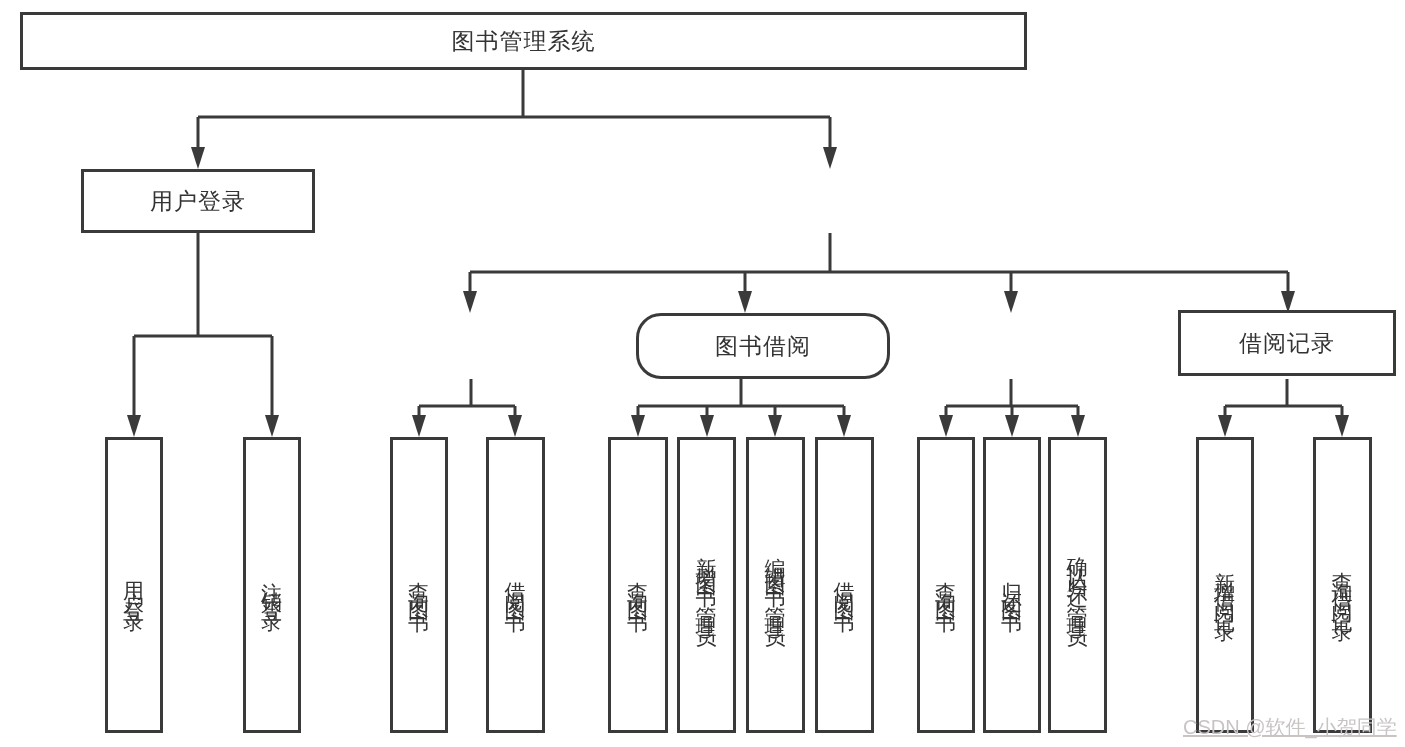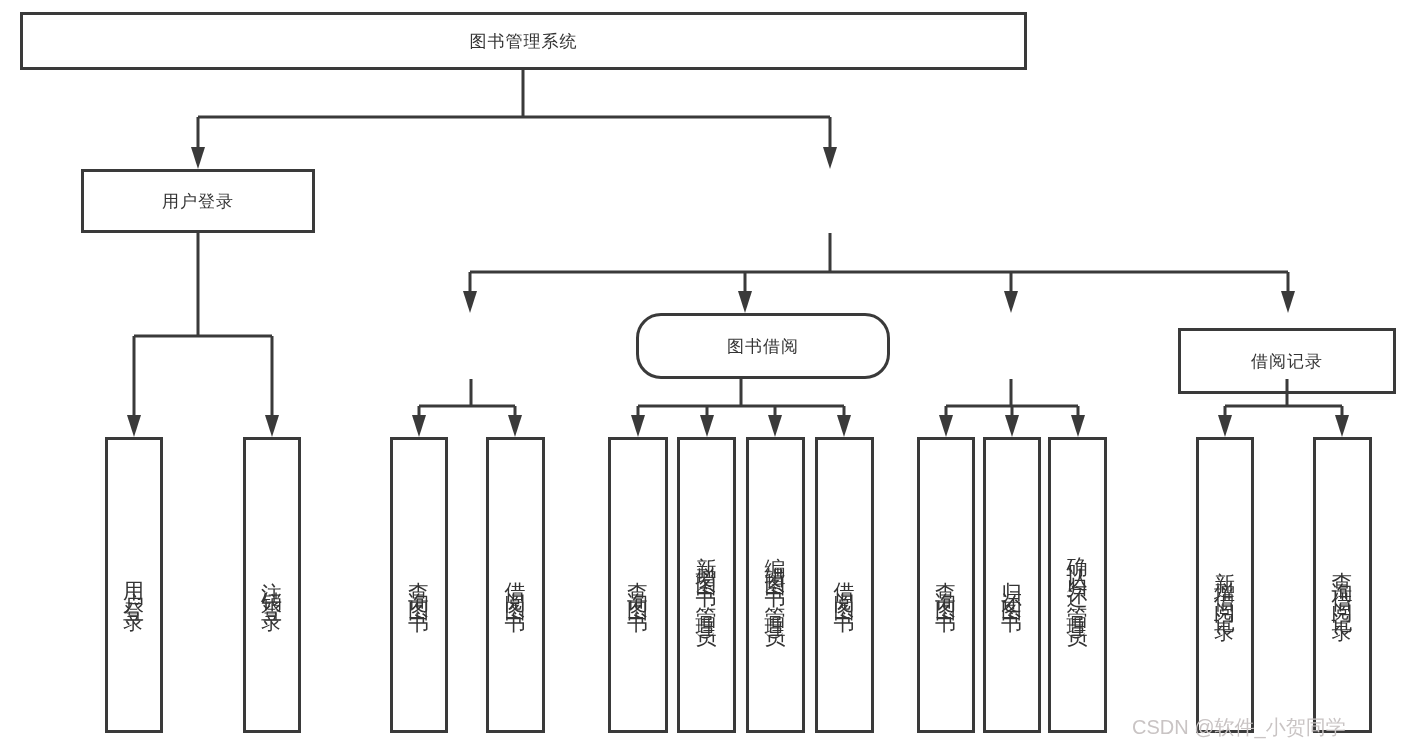--- a/index.html
+++ b/index.html
@@ -16,21 +16,21 @@
     overflow:hidden;
   }
   .node{
     position:absolute;
     box-sizing:border-box;
     border:3px solid var(--line);
     background:#ffffff;
     display:flex;
     align-items:center;
     justify-content:center;
-    font-size:17px;
+    font-size:23px;
     letter-spacing:1px;
     color:var(--text);
   }
   .vnode{
     font-size:21px;
     letter-spacing:0;
   }
   .vnode .vtext{
     writing-mode:vertical-rl;
     letter-spacing:10px;
@@ -40,25 +40,26 @@
   .hl{position:absolute;height:3px;background:var(--line);transform:translateY(-50%);}
   .ah{
     position:absolute;width:0;height:0;
     border-left:7px solid transparent;
     border-right:7px solid transparent;
     border-top:22px solid var(--line);
     transform:translateX(-50%);
   }
   .watermark{
     position:absolute;
-    left:1132px;top:714px;
+    left:1183px;top:714px;
     font-size:20px;
     color:#c9c4c4;
     z-index:10;
     white-space:nowrap;
+    text-decoration:underline;
   }
 </style>
 </head>
 <body>
 
 <div class="canvas">
 
   <div class="node" style="left:20px;top:12px;width:1007px;height:58px;">
     <span>图书管理系统</span>
   </div>
@@ -88,21 +89,21 @@
   <div class="vl" style="left:745px;top:272px;height:21px;"></div>
   <div class="ah" style="left:745px;top:291px;"></div>
   <div class="vl" style="left:1011px;top:272px;height:21px;"></div>
   <div class="ah" style="left:1011px;top:291px;"></div>
   <div class="vl" style="left:1288px;top:272px;height:21px;"></div>
   <div class="ah" style="left:1288px;top:291px;"></div>
 
   <div class="node" style="left:636px;top:313px;width:254px;height:66px;border-radius:25px;">
     <span>图书借阅</span>
   </div>
-  <div class="node" style="left:1178px;top:328px;width:218px;height:66px;">
+  <div class="node" style="left:1178px;top:310px;width:218px;height:66px;">
     <span>借阅记录</span>
   </div>
 
   <div class="vl" style="left:471px;top:379px;height:28px;"></div>
   <div class="hl" style="left:419px;top:406px;width:96px;"></div>
   <div class="vl" style="left:419px;top:406px;height:10px;"></div>
   <div class="ah" style="left:419px;top:415px;"></div>
   <div class="vl" style="left:515px;top:406px;height:10px;"></div>
   <div class="ah" style="left:515px;top:415px;"></div>
 

